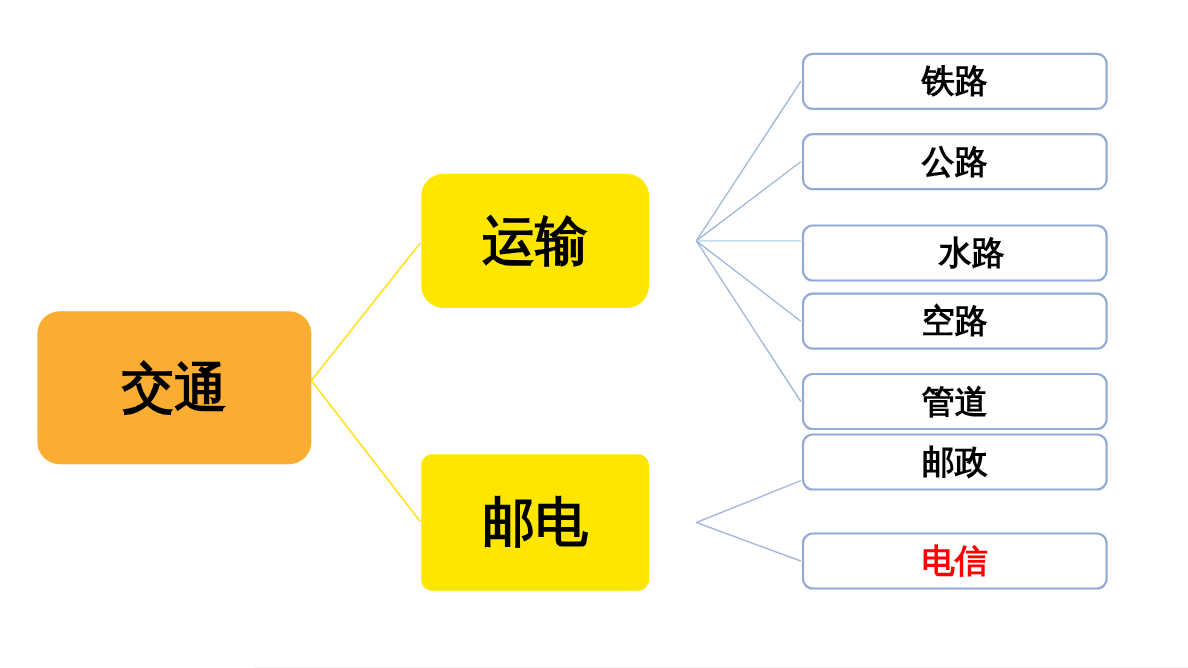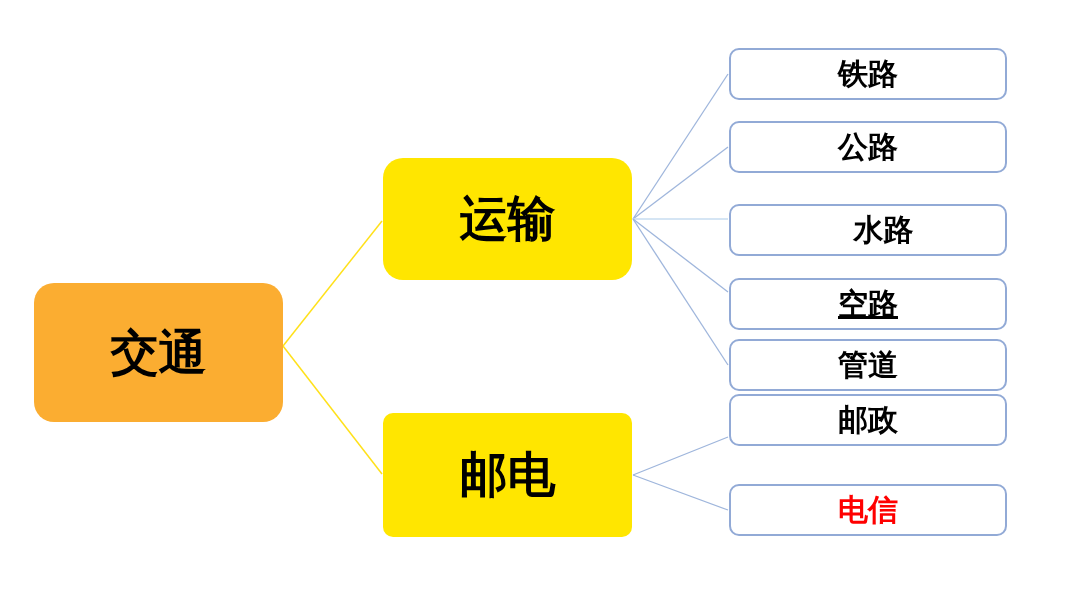--- a/index.html
+++ b/index.html
@@ -32,39 +32,39 @@
     white-space:nowrap;
     user-select:none;
   }
   .node.root{
     left:34px;top:283px;width:249px;height:139px;
     background:var(--root-fill);
     border-radius:20px;
     font-size:48px;
   }
   .node.branch{
-    left:383px;width:249px;
+    left:383px;width:207px;
     background:var(--branch-fill);
     border-radius:20px;
     font-size:48px;
   }
   .node.branch.transport{top:158px;height:122px;}
   .node.branch.post{top:413px;height:124px;border-radius:10px;}
   .node.leaf{
     left:729px;width:278px;height:52px;
     background:#ffffff;
     border:2px solid var(--leaf-border);
     border-radius:10px;
     font-size:30px;
   }
   .node.leaf.highlight{color:var(--highlight-text);}
   .leaf.l0{top:48px;}
   .leaf.l1{top:121px;}
   .leaf.l2{top:204px;padding-left:31px;}
-  .leaf.l3{top:278px;text-decoration:underline;}
+  .leaf.l3{top:266px;}
   .leaf.l4{top:339px;text-align:right;}
   .leaf.l5{top:394px;}
   .leaf.l6{top:484px;}
 </style>
 </head>
 <body>
 
 <div class="canvas">
 
   <svg class="connectors" viewBox="0 0 1080 607" xmlns="http://www.w3.org/2000/svg">

